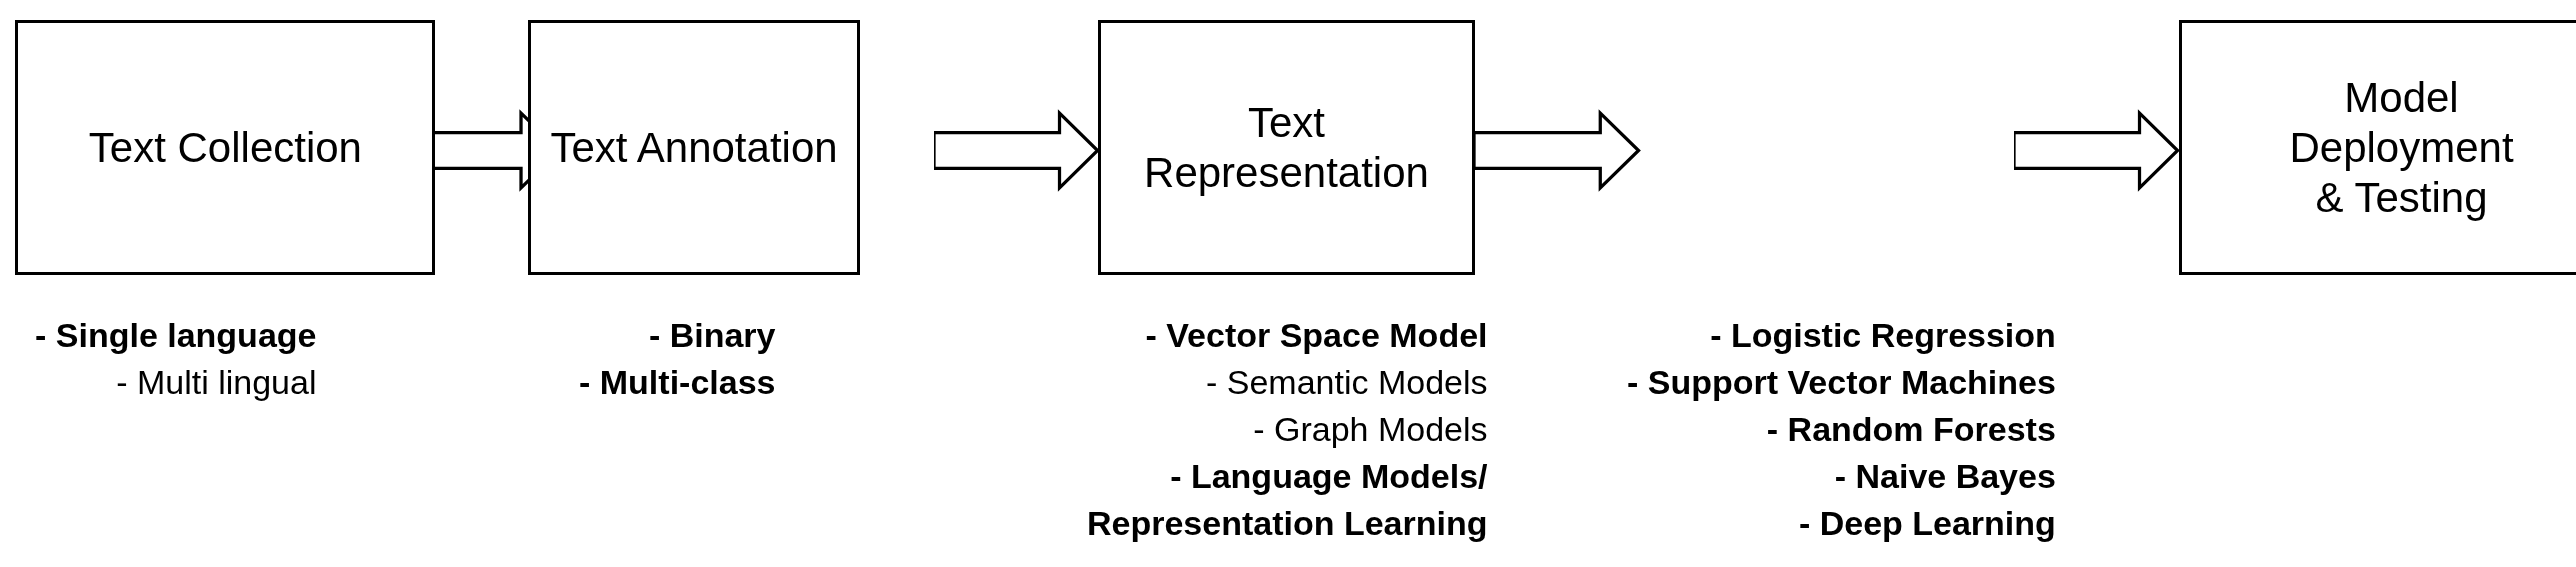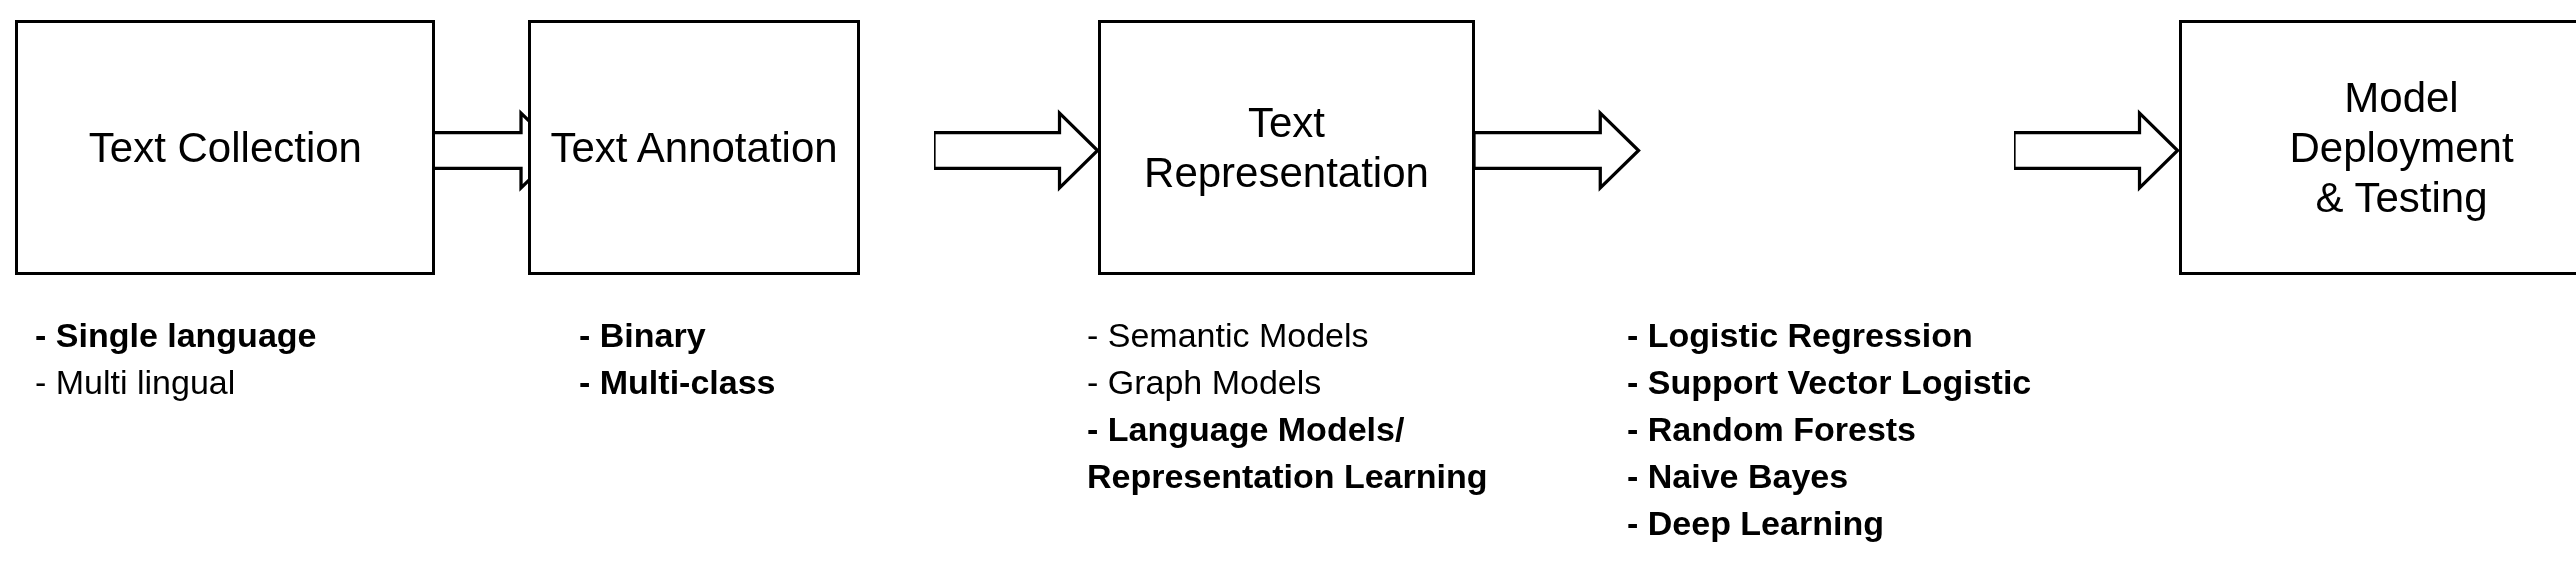--- a/index.html
+++ b/index.html
@@ -58,20 +58,21 @@
   .detail-list {
     position: absolute;
     top: 312px;
     white-space: nowrap;
   }
   .detail-item {
     font-size: 34px;
     line-height: 47px;
     font-weight: 400;
     color: #000000;
+    text-align: right;
   }
   .detail-item[data-bold="true"] { font-weight: 700; }
   #list-1 { left: 35px; }
   #list-2 { left: 579px; }
   #list-3 { left: 1087px; }
   #list-4 { left: 1627px; }
 </style>
 </head>
 <body>
 
@@ -110,28 +111,29 @@
     <div class="detail-item" data-bold="true">- Single language</div>
     <div class="detail-item" data-bold="false">- Multi lingual</div>
   </div>
 
   <div id="list-2" class="detail-list">
     <div class="detail-item" data-bold="true">- Binary</div>
     <div class="detail-item" data-bold="true">- Multi-class</div>
   </div>
 
   <div id="list-3" class="detail-list">
+    <div class="detail-item" data-bold="true">- Vector Space Model</div>
     <div class="detail-item" data-bold="false">- Semantic Models</div>
     <div class="detail-item" data-bold="false">- Graph Models</div>
     <div class="detail-item" data-bold="true">- Language Models/</div>
     <div class="detail-item" data-bold="true">Representation Learning</div>
   </div>
 
   <div id="list-4" class="detail-list">
     <div class="detail-item" data-bold="true">- Logistic Regression</div>
-    <div class="detail-item" data-bold="true">- Support Vector Logistic</div>
+    <div class="detail-item" data-bold="true">- Support Vector Machines</div>
     <div class="detail-item" data-bold="true">- Random Forests</div>
     <div class="detail-item" data-bold="true">- Naive Bayes</div>
     <div class="detail-item" data-bold="true">- Deep Learning</div>
   </div>
 
 </div>
 
 
 </body></html>

